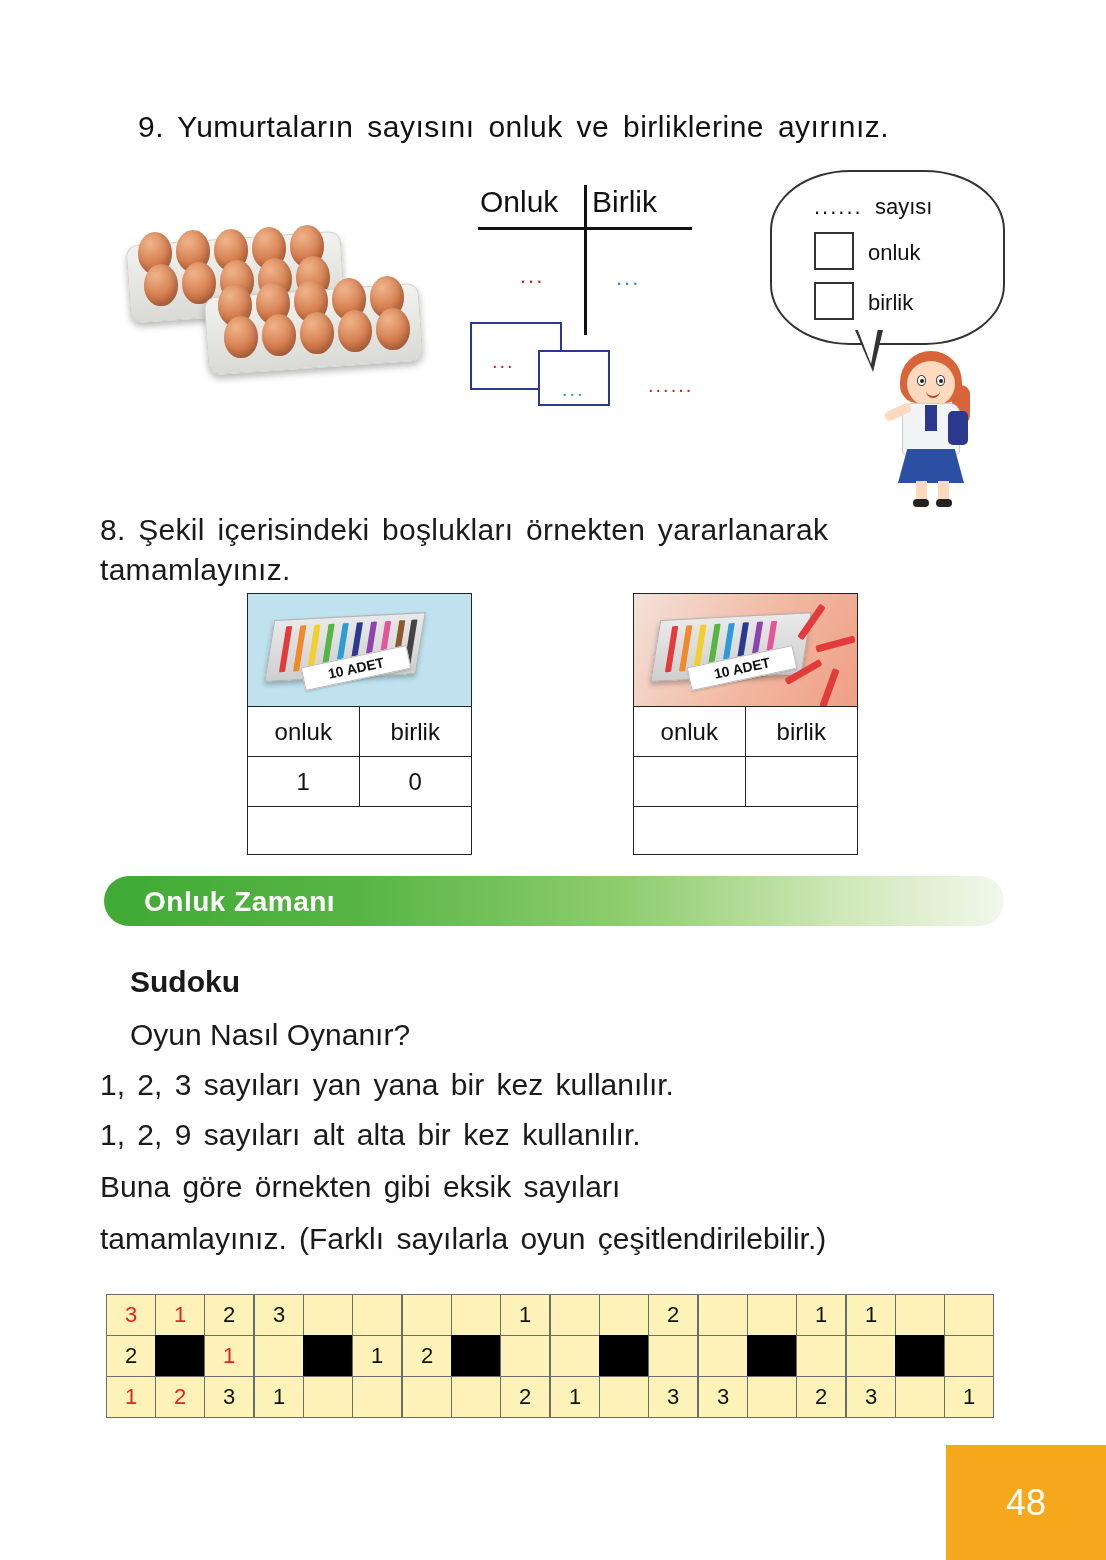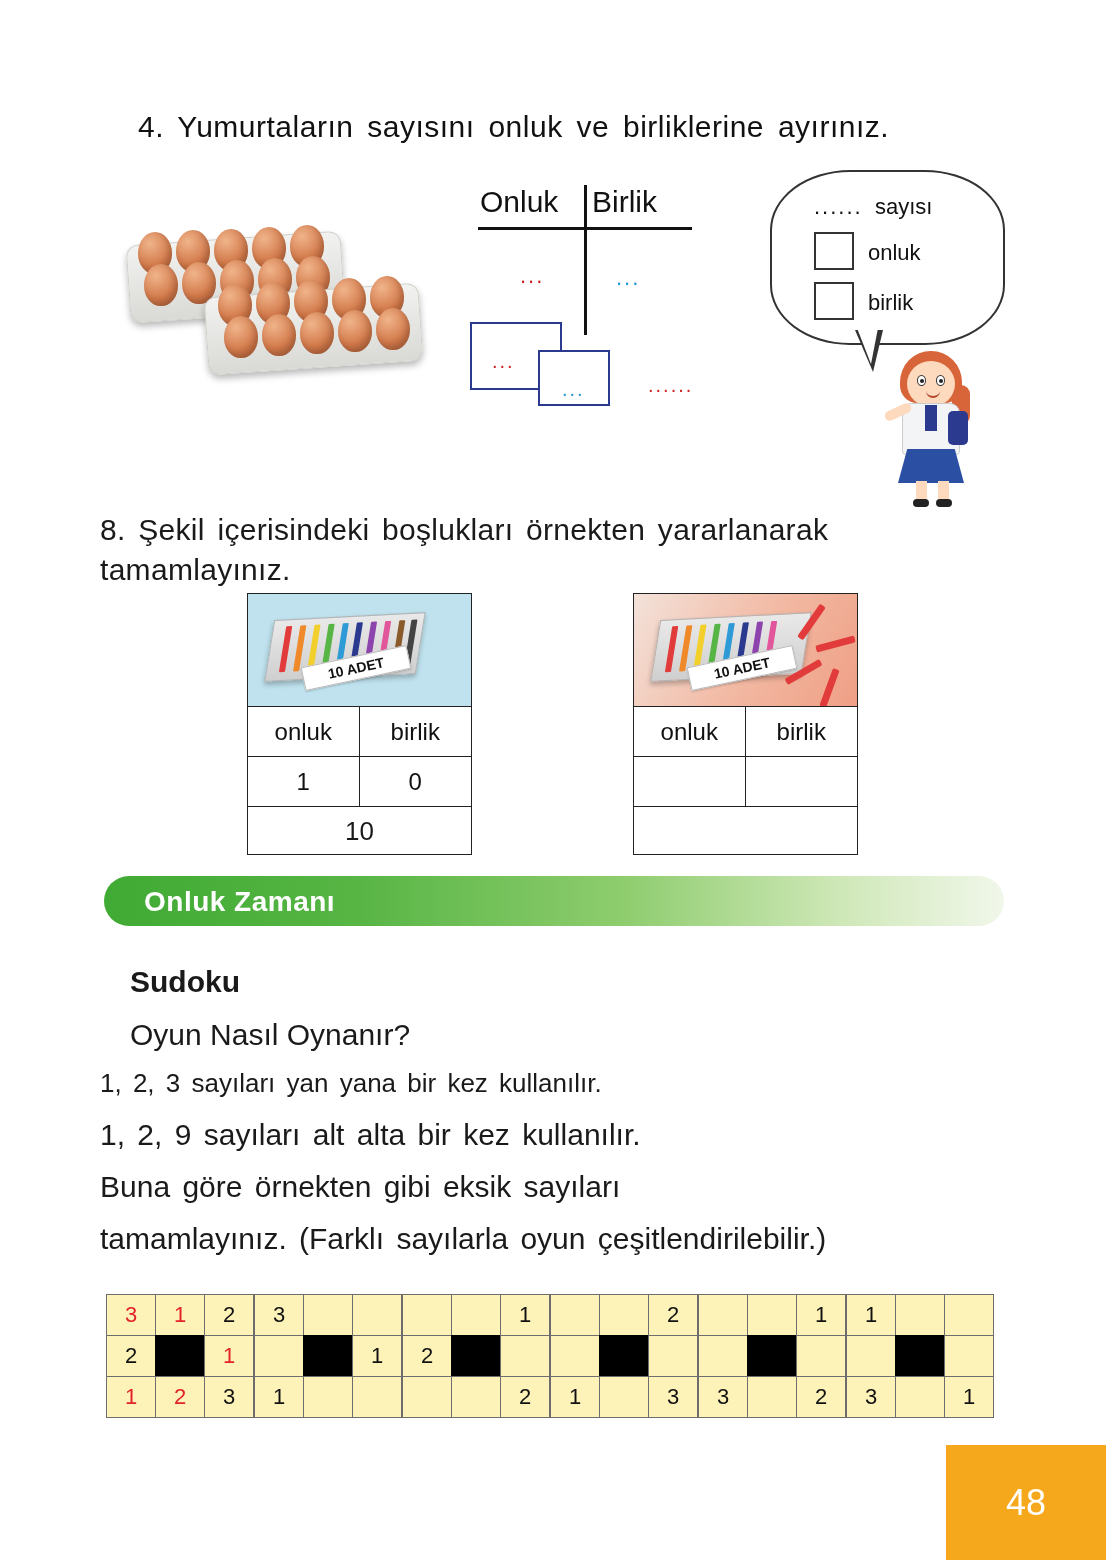--- a/index.html
+++ b/index.html
@@ -156,21 +156,21 @@
     background:linear-gradient(90deg,#3faa34 0%, #57b544 28%, #8fcd6f 58%, #cfe8b8 82%, #f1f7ea 100%);
   }
   .banner .txt {
     position:absolute; left:40px; top:10px; font-size:28px; font-weight:bold; color:#fff;
     letter-spacing:0.5px;
   }
 
   
   .sud-h { position:absolute; left:130px; top:965px; font-size:30px; font-weight:bold; }
   .sud-q { position:absolute; left:130px; top:1018px; font-size:30px; }
-  .sud-l1 { position:absolute; left:100px; top:1068px; font-size:26px; word-spacing:4px;text-align:right; }
+  .sud-l1 { position:absolute; left:100px; top:1068px; font-size:30px; word-spacing:4px;text-align:right; }
   .sud-l2 { position:absolute; left:100px; top:1118px; font-size:30px; word-spacing:4px; }
   .sud-l3 { position:absolute; left:100px; top:1170px; font-size:30px; word-spacing:4px; }
   .sud-l4 { position:absolute; left:100px; top:1222px; font-size:30px; word-spacing:4px; }
 
   
   .grids { position:absolute; left:106px; top:1294px; width:900px; height:128px; }
   .grid { position:absolute; top:0; width:152px; height:128px; }
   .grid .cell {
     position:absolute; width:50px; height:42px;
     border:1px solid #6d6d6d; background:#fdf2b8;
@@ -183,21 +183,21 @@
   
   .pagenum {
     position:absolute; right:0; bottom:0; width:160px; height:115px;
     background:#f5a81c; color:#fff; font-size:36px;
     display:flex; align-items:center; justify-content:center;
   }
 </style>
 </head>
 <body>
 
-<div class="q2-title">4. Yumurtaların sayısını onluk ve birliklerine ayırınız.</div>
+<div class="q2-title">9. Yumurtaların sayısını onluk ve birliklerine ayırınız.</div>
 
 <div class="eggs">
   <div class="egg-tray t1"></div>
   <div class="egg" style="left:20px;  top:2px;"></div>
   <div class="egg" style="left:58px;  top:0px;"></div>
   <div class="egg" style="left:96px;  top:-1px;"></div>
   <div class="egg" style="left:134px; top:-3px;"></div>
   <div class="egg" style="left:172px; top:-5px;"></div>
   <div class="egg" style="left:26px;  top:34px;"></div>
   <div class="egg" style="left:64px;  top:32px;"></div>
@@ -287,23 +287,20 @@
     <div class="ribbon">10 ADET</div>
   </div>
   <div class="trow r1">
     <div class="cell left">onluk</div>
     <div class="cell right">birlik</div>
   </div>
   <div class="trow r2">
     <div class="cell left">1</div>
     <div class="cell right">0</div>
   </div>
-  <div class="trow r3">
-    <div class="full">10</div>
-  </div>
 </div>
 
 <div class="card c2">
   <div class="img">
     <div class="pbox">
       <div class="pcil" style="left:12px; background:#e23b3b;"></div>
       <div class="pcil" style="left:26px; background:#f0892a;"></div>
       <div class="pcil" style="left:40px; background:#f3cf2b;"></div>
       <div class="pcil" style="left:54px; background:#57b545;"></div>
       <div class="pcil" style="left:68px; background:#2f9bd6;"></div>

